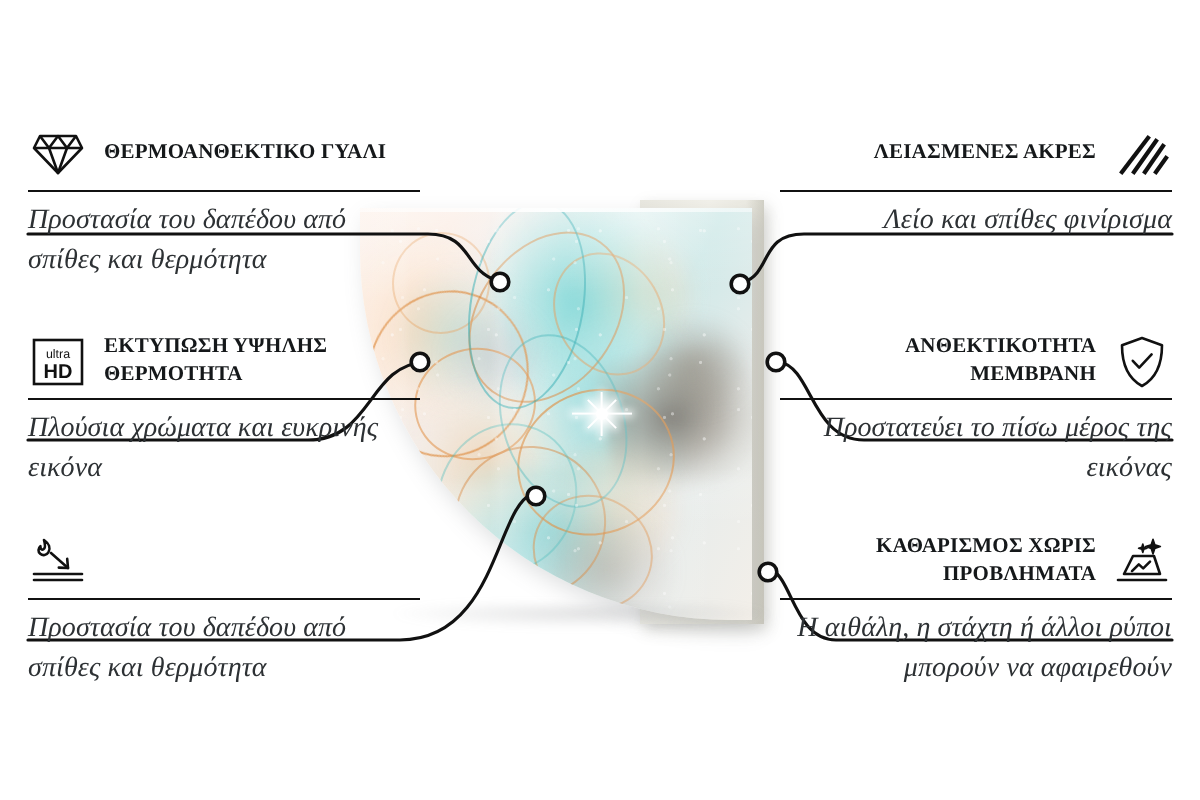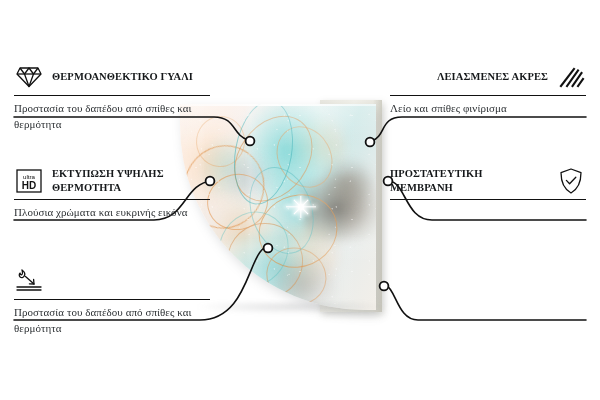--- a/index.html
+++ b/index.html
@@ -126,28 +126,28 @@
   .shadow{position:absolute;left:16px;top:206px;width:190px;height:12px;
     background:radial-gradient(ellipse at 50% 40%,rgba(120,122,125,.22) 0%,rgba(160,162,165,0) 72%);
     filter:blur(2px);}
 
   
   #links{position:absolute;inset:0;width:600px;height:400px;pointer-events:none;}
 
   
   .feat{position:absolute;width:196px;}
   .feat.left{left:14px;text-align:left;}
-  .feat.right{right:14px;}
+  .feat.right{right:14px;text-align:right;}
 
   .frow{display:flex;align-items:center;gap:8px;}
   .feat.right .frow{flex-direction:row-reverse;}
   .ficon{flex:0 0 auto;width:30px;height:30px;display:flex;align-items:center;justify-content:center;}
   .ftitle{font-size:10.5px;font-weight:700;line-height:1.32;letter-spacing:.1px;color:#15181a;}
   .rule{height:1.3px;background:#111;margin:3px 0 5px;}
-  .fsub{font-size:11px;line-height:1.42;color:#2d3134;letter-spacing:.05px;}
+  .fsub{font-size:14px;line-height:1.42;color:#2d3134;letter-spacing:.05px;font-style:italic;}
 
   .feat.l1{top:62px;}  .feat.l2{top:166px;} .feat.l3{top:266px;}
   .feat.r1{top:62px;}  .feat.r2{top:166px;} .feat.r3{top:266px;}
 
   svg{display:block;}
 </style>
 </head>
 <body>
 
 <div id="stage">
@@ -297,19 +297,38 @@
   <div class="feat right r2">
     <div class="frow">
       <div class="ficon">
         <svg width="26" height="28" viewBox="0 0 26 28">
           <g fill="none" stroke="#111" stroke-width="1.3" stroke-linecap="round" stroke-linejoin="round">
             <path d="M13,2 L23,5.6 C23,15.5 19.6,22.4 13,26 C6.4,22.4 3,15.5 3,5.6 Z"></path>
             <path d="M8.4,13.4 L11.6,16.8 L17.8,10.2"></path>
           </g>
         </svg>
       </div>
-      <div class="ftitle">ΠΡΟΣΤΑΤΕΥΤΙΚΗ ΜΕΜΒΡΑΝΗ</div>
-    </div>
-    <div class="rule"></div>
-  </div>
-
+      <div class="ftitle">ΑΝΘΕΚΤΙΚΟΤΗΤΑ ΜΕΜΒΡΑΝΗ</div>
+    </div>
+    <div class="rule"></div>
+    <div class="fsub">Προστατεύει το πίσω μέρος της εικόνας</div>
+  </div>
+
+  <div class="feat right r3">
+    <div class="frow">
+      <div class="ficon">
+        <svg width="30" height="28" viewBox="0 0 30 28">
+          <g fill="none" stroke="#111" stroke-width="1.3" stroke-linecap="round" stroke-linejoin="round">
+            <path d="M6,20 L10.5,11 L21,11 L24,20 Z"></path>
+            <path d="M3,23 L27,23"></path>
+            <path d="M10,18.6 L13.4,15.2 L15.6,17.2 L19,13.8"></path>
+            <path d="M20.5,2.6 L21.4,5.4 L24.2,6.3 L21.4,7.2 L20.5,10 L19.6,7.2 L16.8,6.3 L19.6,5.4 Z" fill="#111" stroke-width=".8"></path>
+            <path d="M15.4,5 L15.9,6.6 L17.5,7.1 L15.9,7.6 L15.4,9.2 L14.9,7.6 L13.3,7.1 L14.9,6.6 Z" fill="#111" stroke-width=".8"></path>
+          </g>
+        </svg>
+      </div>
+      <div class="ftitle">ΚΑΘΑΡΙΣΜΟΣ ΧΩΡΙΣ ΠΡΟΒΛΗΜΑΤΑ</div>
+    </div>
+    <div class="rule"></div>
+    <div class="fsub">Η αιθάλη, η στάχτη ή άλλοι ρύποι μπορούν να αφαιρεθούν</div>
+  </div>
 
 </div>
 
 </body></html>

